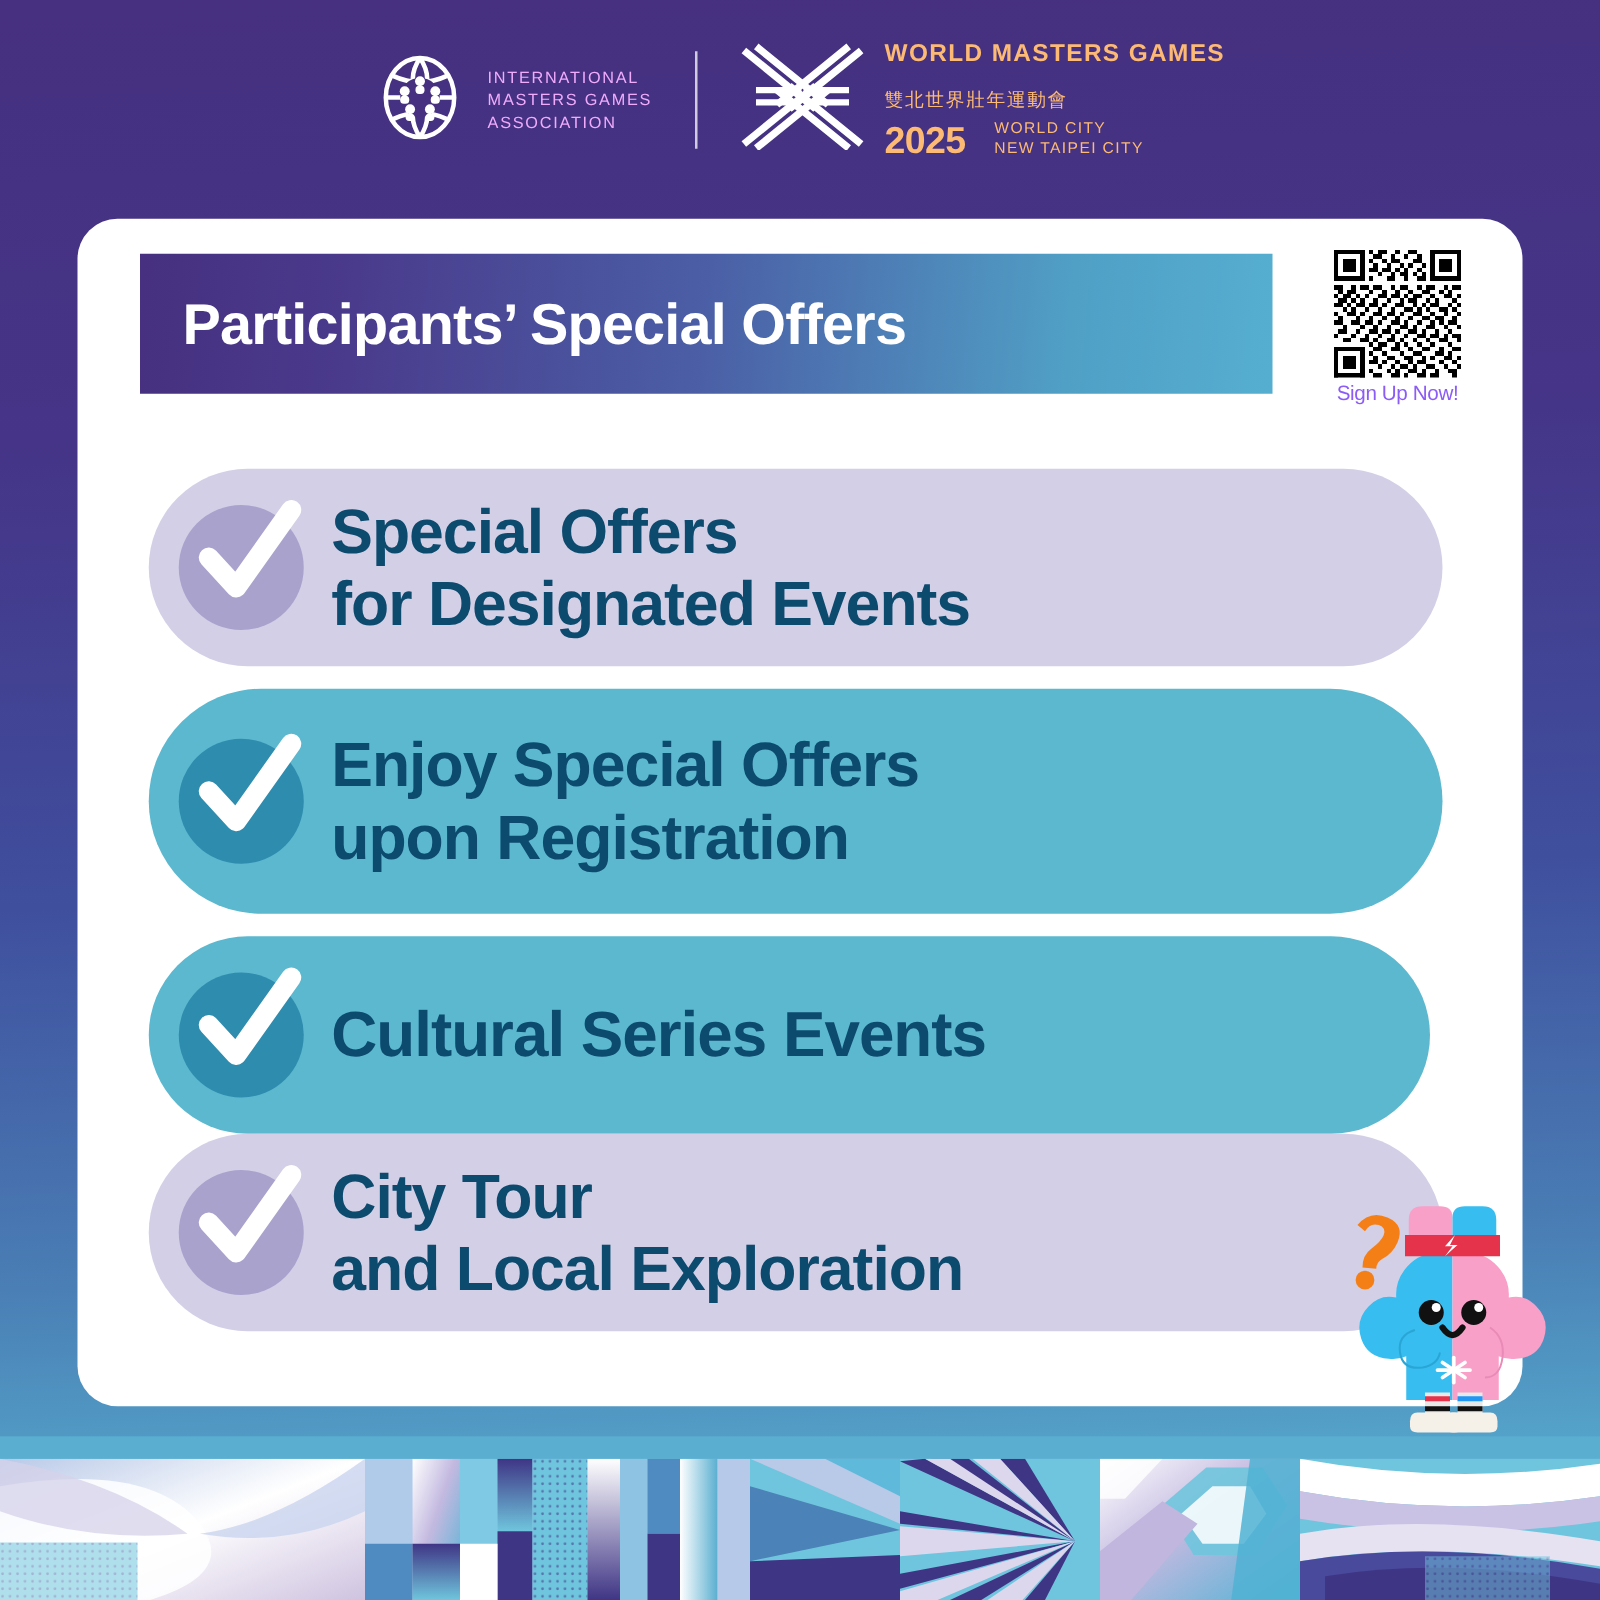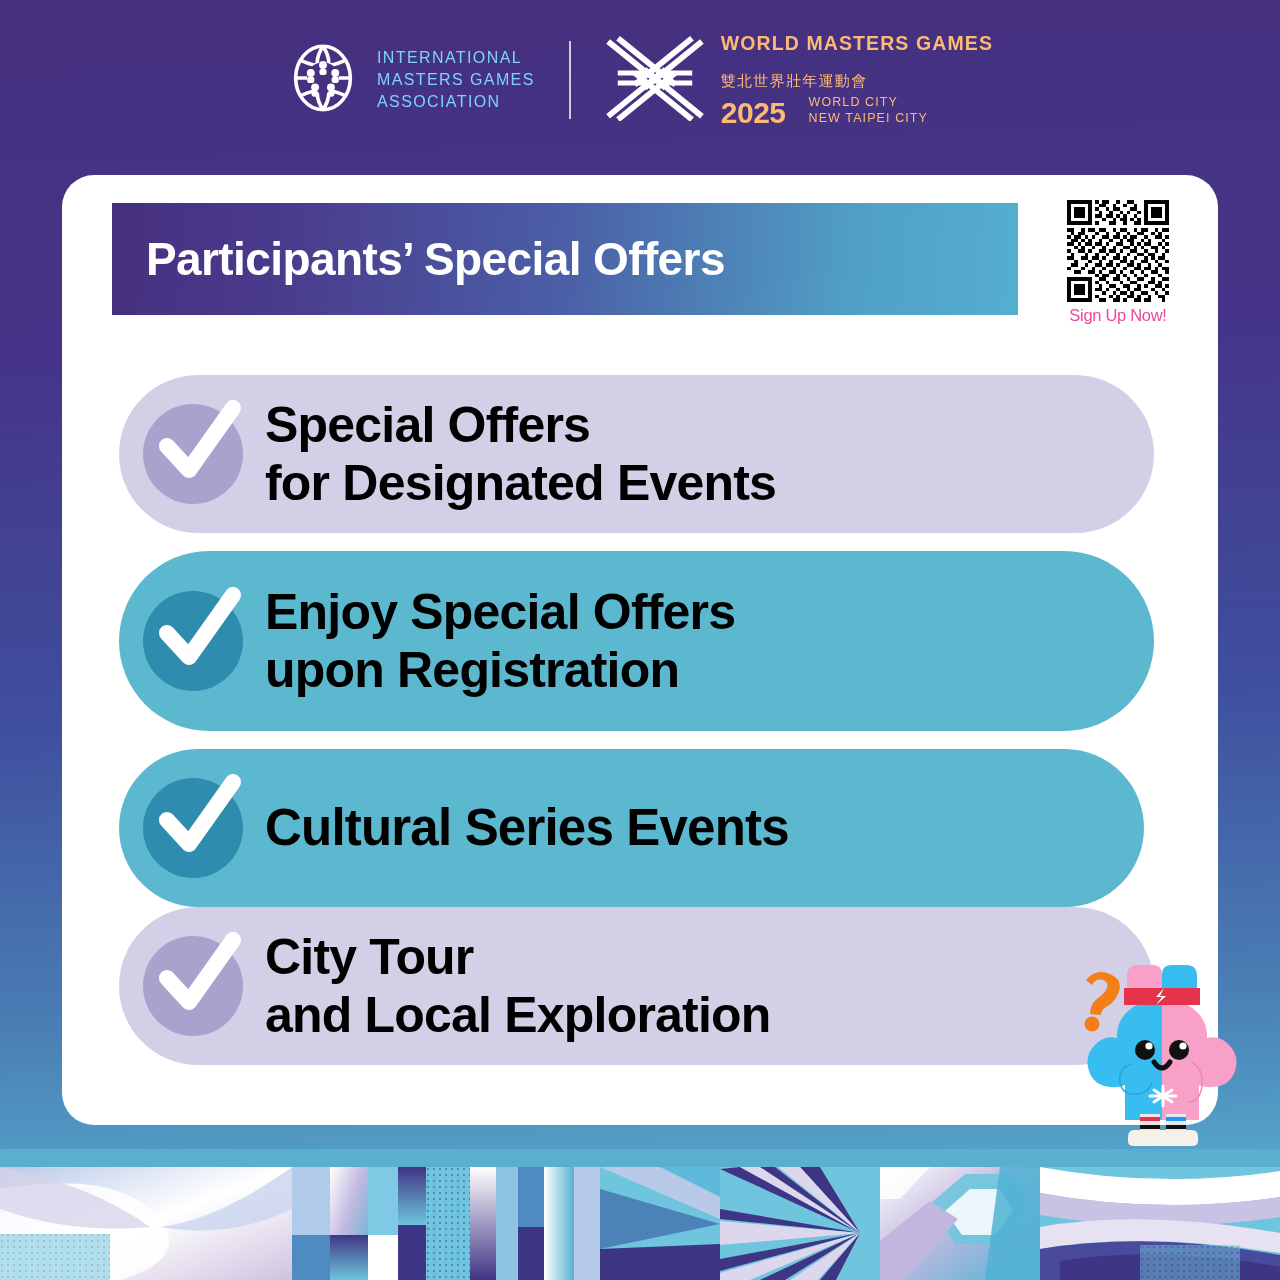--- a/index.html
+++ b/index.html
@@ -18,21 +18,21 @@
   }
 
   
   .logo-strip{
     position:absolute; top:0; left:0; width:1280px; height:160px;
     display:flex; align-items:center; justify-content:center; gap:0;
     z-index:6;
   }
   .imga{ display:flex; align-items:center; gap:18px; }
   .imga-text{
-    color:#7dd3fc; font-size:16px; font-weight:400; letter-spacing:1.4px;
+    color:#f0abfc; font-size:13px; font-weight:400; letter-spacing:1.4px;
     line-height:1.36; text-transform:uppercase;
   }
   .divider{
     width:2px; height:78px; background:rgba(255,255,255,.75);
     margin:0 34px;
   }
   .wmg{ display:flex; align-items:center; gap:16px; }
   .wmg-text{ color:#fdba74; }
   .wmg-title{
     font-size:19.5px; font-weight:700; letter-spacing:1.1px; line-height:1.15;
@@ -60,21 +60,21 @@
     padding-left:34px; white-space:nowrap;
   }
 
   
   .qr-wrap{
     position:absolute; right:45px; top:25px; width:110px;
     display:flex; flex-direction:column; align-items:center;
   }
   .qr-img{ width:102px; height:102px; display:block; }
   .qr-cap{
-    margin-top:4px; font-size:16.5px; color:#ec4899; letter-spacing:-.3px;
+    margin-top:4px; font-size:16.5px; color:#8b5cf6; letter-spacing:-.3px;
     white-space:nowrap;
   }
 
   
   .offers{ position:absolute; left:57px; top:200px; width:1040px; }
   .pill{
     position:relative; display:flex; align-items:center;
     border-radius:90px; margin-bottom:18px; padding:0 0 0 24px;
   }
   .pill.p1{ height:158px; width:1035px; background:#d3cfe6; }
@@ -84,21 +84,21 @@
 
   .check{
     position:relative; flex:0 0 auto; width:100px; height:100px;
     border-radius:50%; margin-right:22px;
   }
   .pill.p1 .check,.pill.p3 .check{ background:#a9a2cd; }
   .pill.p2 .check,.pill.p4 .check{ background:#2e8cae; }
   .check svg{ position:absolute; left:-2px; top:-14px; width:112px; height:112px; overflow:visible;}
 
   .pill-label{
-    color:#000000; font-size:50px; font-weight:800; line-height:1.16;
+    color:#0c4a6e; font-size:50px; font-weight:800; line-height:1.16;
     letter-spacing:-.8px; white-space:pre-line;
   }
   .pill.p4 .pill-label{ font-size:51px; }
 
   
   .mascot{ position:absolute; left:1062px; top:962px; width:200px; height:190px; z-index:8;}
 
   
   .band{
     position:absolute; left:0; bottom:0; width:1280px; height:131px;

